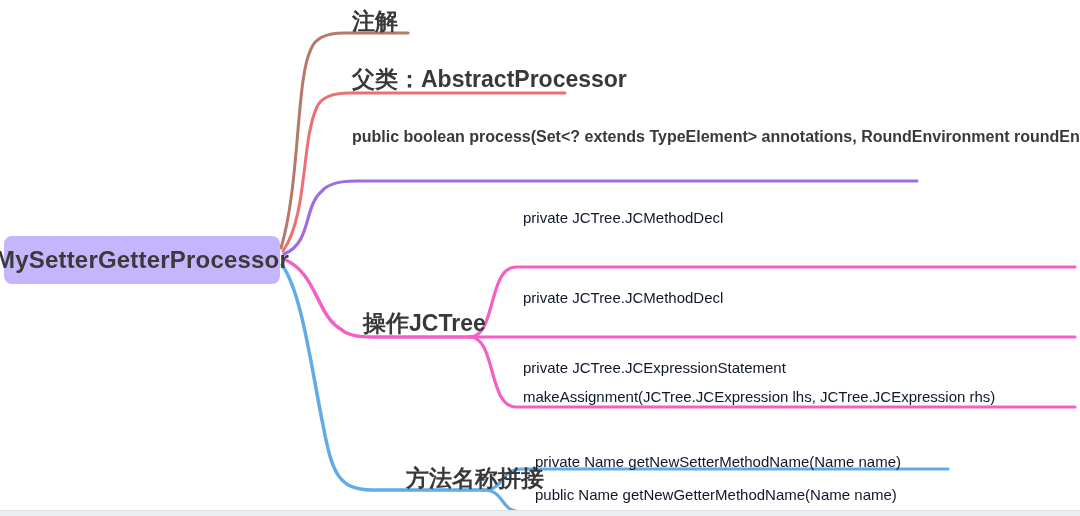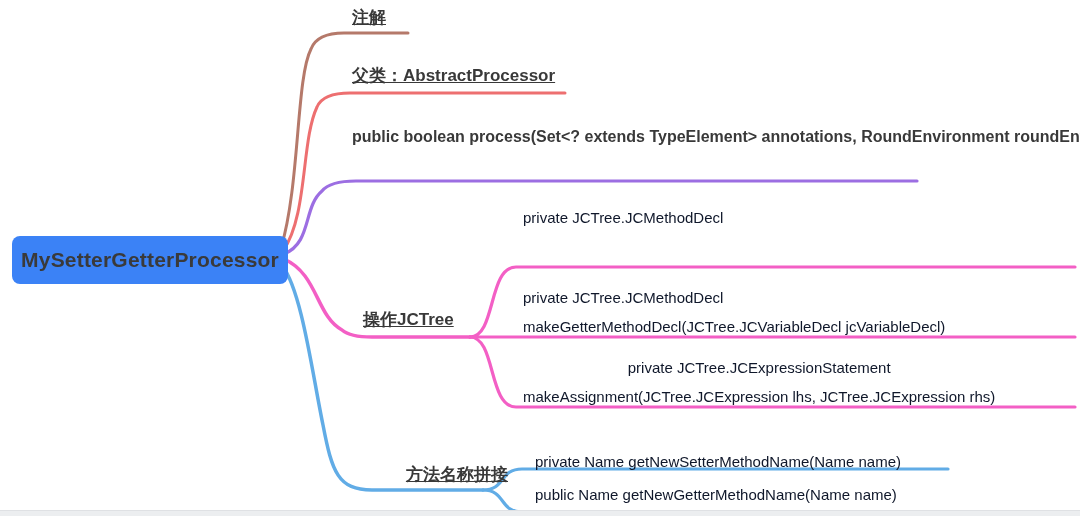--- a/index.html
+++ b/index.html
@@ -23,44 +23,43 @@
     width: 1080px;
     height: 516px;
   }
   .branch-svg path {
     fill: none;
     stroke-linecap: round;
     stroke-linejoin: round;
   }
   .root-node {
     position: absolute;
-    left: 12px;
+    left: 4px;
     top: 236px;
     width: 276px;
     height: 48px;
-    background: #3b82f6;
+    background: #c4b5fd;
     border-radius: 8px;
     display: flex;
     align-items: center;
     justify-content: center;
-    font-size: 21px;
+    font-size: 24px;
     font-weight: 600;
     letter-spacing: 0.2px;
     color: #3a3a3a;
   }
   .topic-label {
     position: absolute;
     font-size: 16px;
     font-weight: bold;
     white-space: nowrap;
     color: #393939;
   }
   .topic-label.cjk {
-    font-size: 17px;
-    text-decoration: underline;
+    font-size: 23px;
   }
   .topic-multiline {
     position: absolute;
     font-size: 16px;
     font-weight: bold;
     line-height: 28px;
     white-space: nowrap;
     color: #393939;
   }
   .leaf-text {
@@ -116,23 +115,22 @@
     <span>RoundEnvironment roundEnv)</span>
   </div>
 
   <div class="topic-label cjk" style="left:363px; top:308px;">操作JCTree</div>
 
   <div class="leaf-text" style="left:523px; top:203px;">
     <span>private JCTree.JCMethodDecl</span>
   </div>
   <div class="leaf-text" style="left:523px; top:283px;">
     <span>private JCTree.JCMethodDecl</span>
-    <span>makeGetterMethodDecl(JCTree.JCVariableDecl jcVariableDecl)</span>
   </div>
-  <div class="leaf-text" style="left:523px; top:353px;text-align:center;">
+  <div class="leaf-text" style="left:523px; top:353px;">
     <span>private JCTree.JCExpressionStatement</span>
     <span>makeAssignment(JCTree.JCExpression lhs, JCTree.JCExpression rhs)</span>
   </div>
 
   <div class="topic-label cjk" style="left:366px; top:463px;margin-left:40px;">方法名称拼接</div>
 
   <div class="leaf-text" style="left:535px; top:452px; line-height:20px;text-align:center;">
     <span>private Name getNewSetterMethodName(Name name)</span>
   </div>
   <div class="leaf-text" style="left:535px; top:485px; line-height:20px;">

